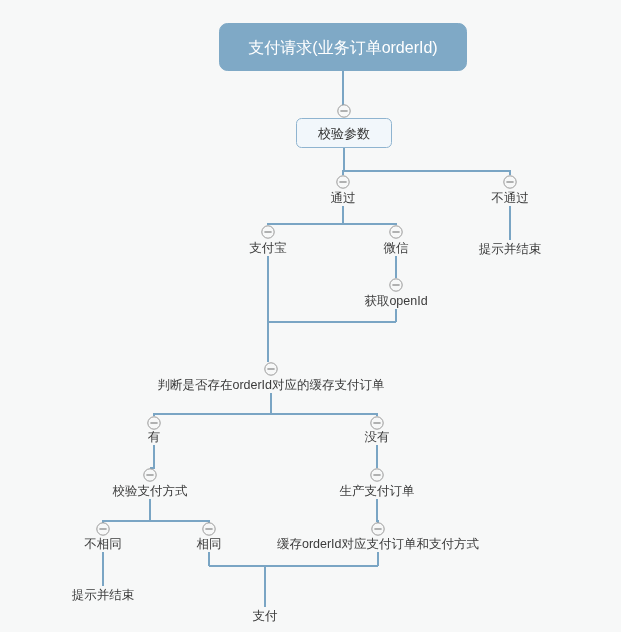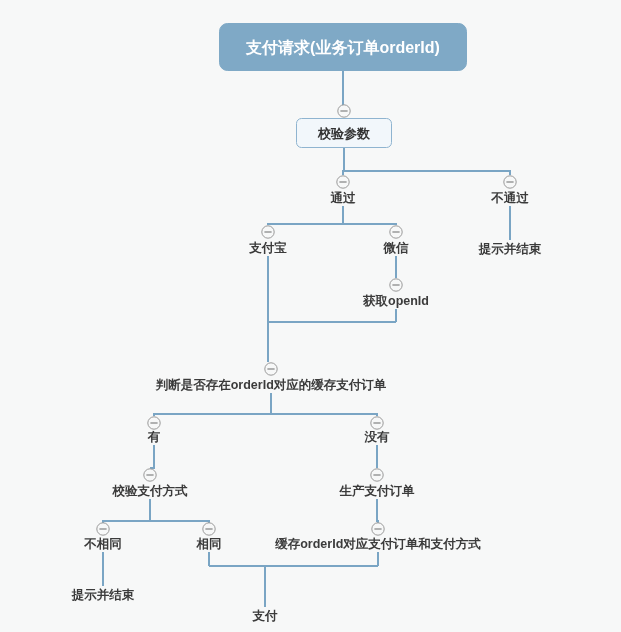--- a/index.html
+++ b/index.html
@@ -10,21 +10,20 @@
     width: 621px;
     height: 632px;
     background: #f7f8f8;
     font-family: "Liberation Sans", "DejaVu Sans", sans-serif;
     overflow: hidden;
   }
   #flow-root {
     position: relative;
     width: 621px;
     height: 448px;
-    font-weight: bold;
   }
   svg.flow-canvas {
     position: absolute;
     top: 0;
     left: 0;
     width: 621px;
     height: 632px;
     display: block;
   }
   .edge-line {

